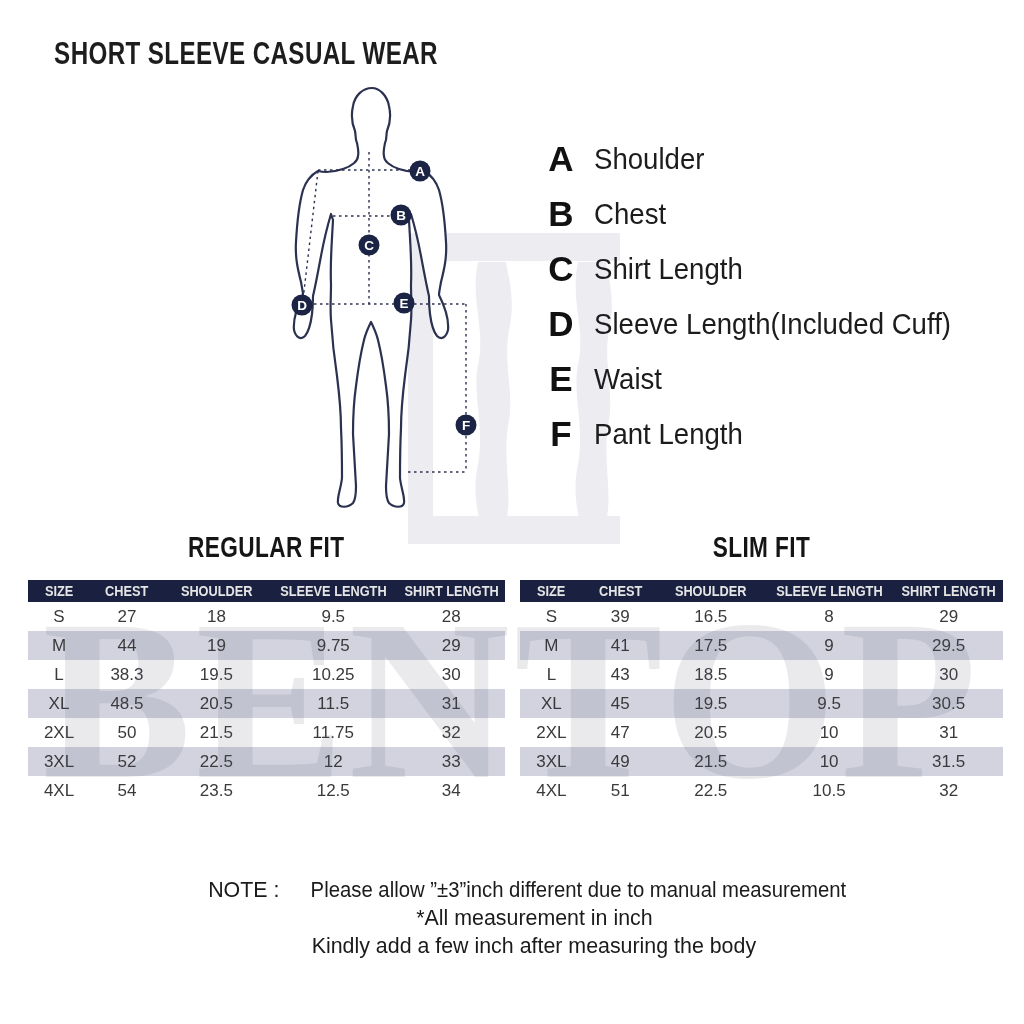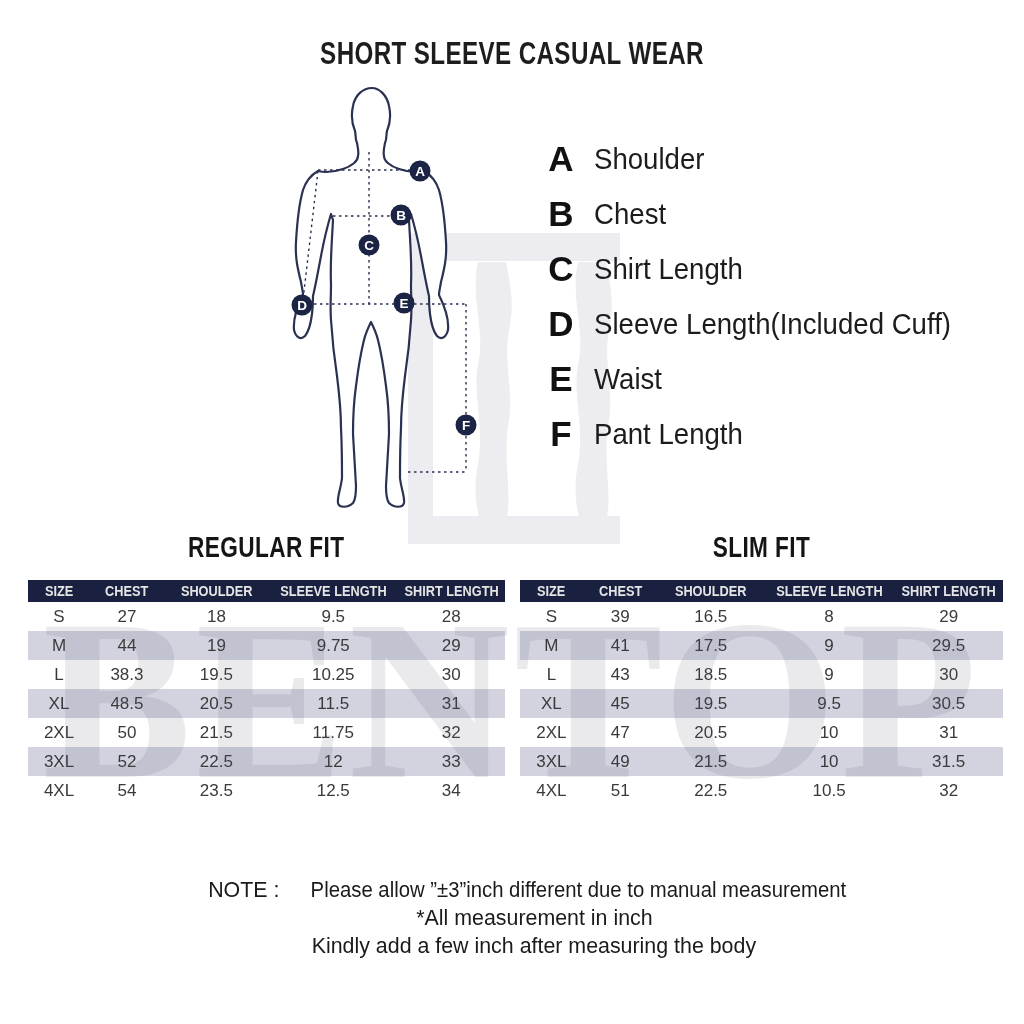--- a/index.html
+++ b/index.html
@@ -1,20 +1,20 @@
 <!DOCTYPE html>
 <html style="--navy: #1a2140; --stripe: #d2d3de;"><head>
 <meta charset="utf-8">
 <style>
   * { margin:0; padding:0; box-sizing:border-box; }
   html,body { width:1024px; height:1024px; background:#fff; font-family:"Liberation Sans", sans-serif; }
   #page { position:relative; width:1024px; height:1024px; background:#fff; overflow:hidden; }
 
   
-  .main-title { position:absolute; top:36px; left:0; width:1024px; text-align:center; }
+  .main-title { position:absolute; top:36px; left:0; width:1024px; }
   .main-title span{
     display:inline-block; font-weight:bold; font-size:31px; color:#1d1d1d;
     transform:scaleX(0.78); transform-origin:center; letter-spacing:0.5px; white-space:nowrap;
   }
 
   
   #diagram-svg { position:absolute; left:0; top:0; width:1024px; height:1024px; z-index:1; }
 
   
   .legend { position:absolute; left:543px; top:131px; z-index:2; }

